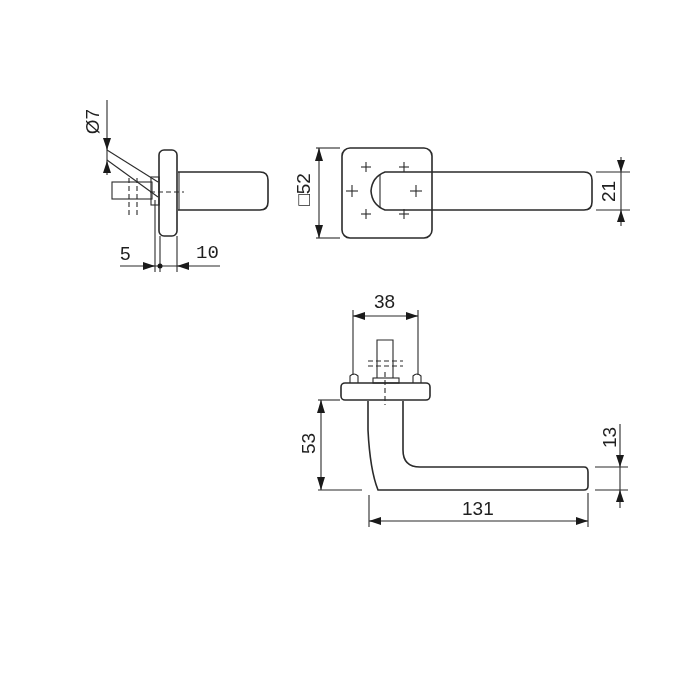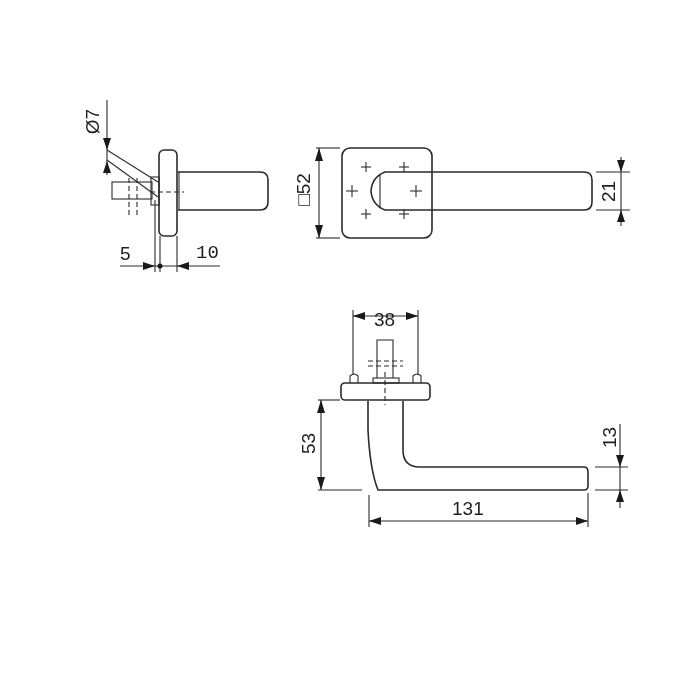--- a/index.html
+++ b/index.html
@@ -118,17 +118,17 @@
   </g>
 </svg>
 
 <span class="lbl rot" style="left:80px; top:112px;">Ø7</span>
 <span class="lbl" style="left:120px; top:244px;">5</span>
 <span class="lbl" style="left:196px; top:244px;font-family:Liberation Mono, monospace;">10</span>
 
 <span class="lbl rot" style="left:287px; top:180px;">□52</span>
 <span class="lbl rot" style="left:598px; top:182px;">21</span>
 
-<span class="lbl" style="left:374px; top:292px;margin-top:18px;">38</span>
+<span class="lbl" style="left:374px; top:292px;">38</span>
 <span class="lbl rot" style="left:298px; top:434px;">53</span>
 <span class="lbl rot" style="left:599px; top:428px;">13</span>
-<span class="lbl" style="left:452px; top:499px;">131</span>
+<span class="lbl" style="left:462px; top:499px;">131</span>
 </div>
 
 </body></html>

